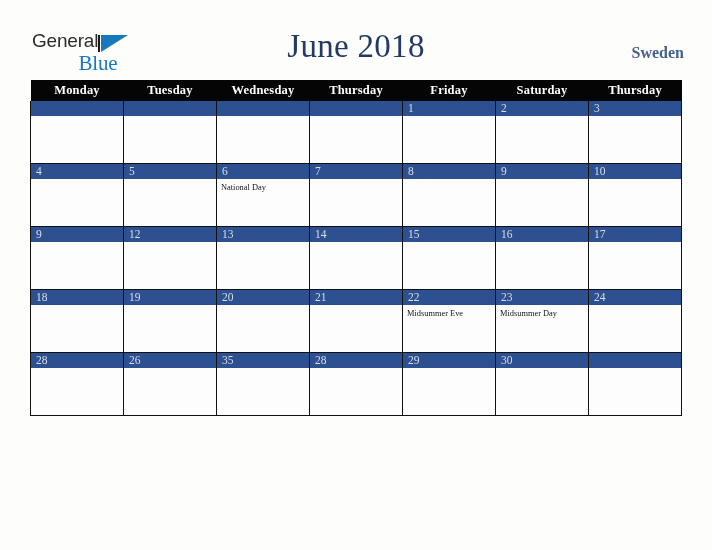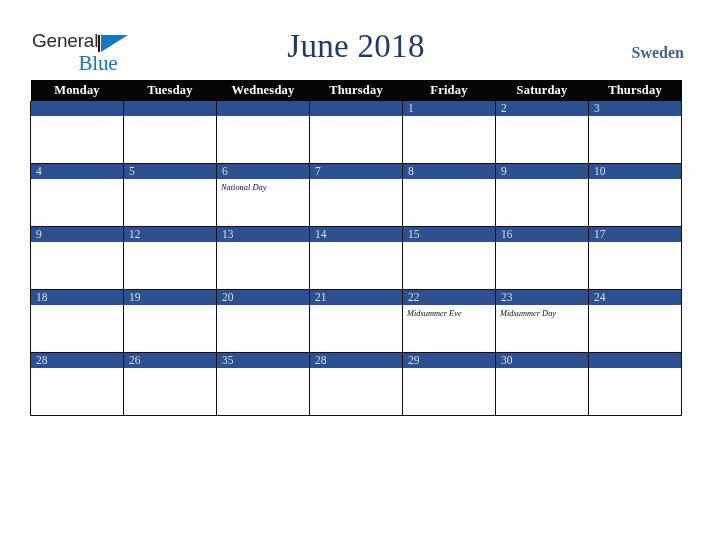--- a/index.html
+++ b/index.html
@@ -156,21 +156,20 @@
     font-family: "Liberation Serif", "DejaVu Serif", serif;
     line-height: 15px;
     padding-left: 5px;
     box-sizing: border-box;
     overflow: hidden;
     white-space: nowrap;
   }
 
   .event-area {
     padding: 3px 4px 0 4px;
-    font-style: italic;
   }
 
   .event-text {
     font-size: 8.4px;
     font-family: "Liberation Serif", "DejaVu Serif", serif;
     color: #141414;
     line-height: 11px;
     white-space: nowrap;
     overflow: hidden;
   }

